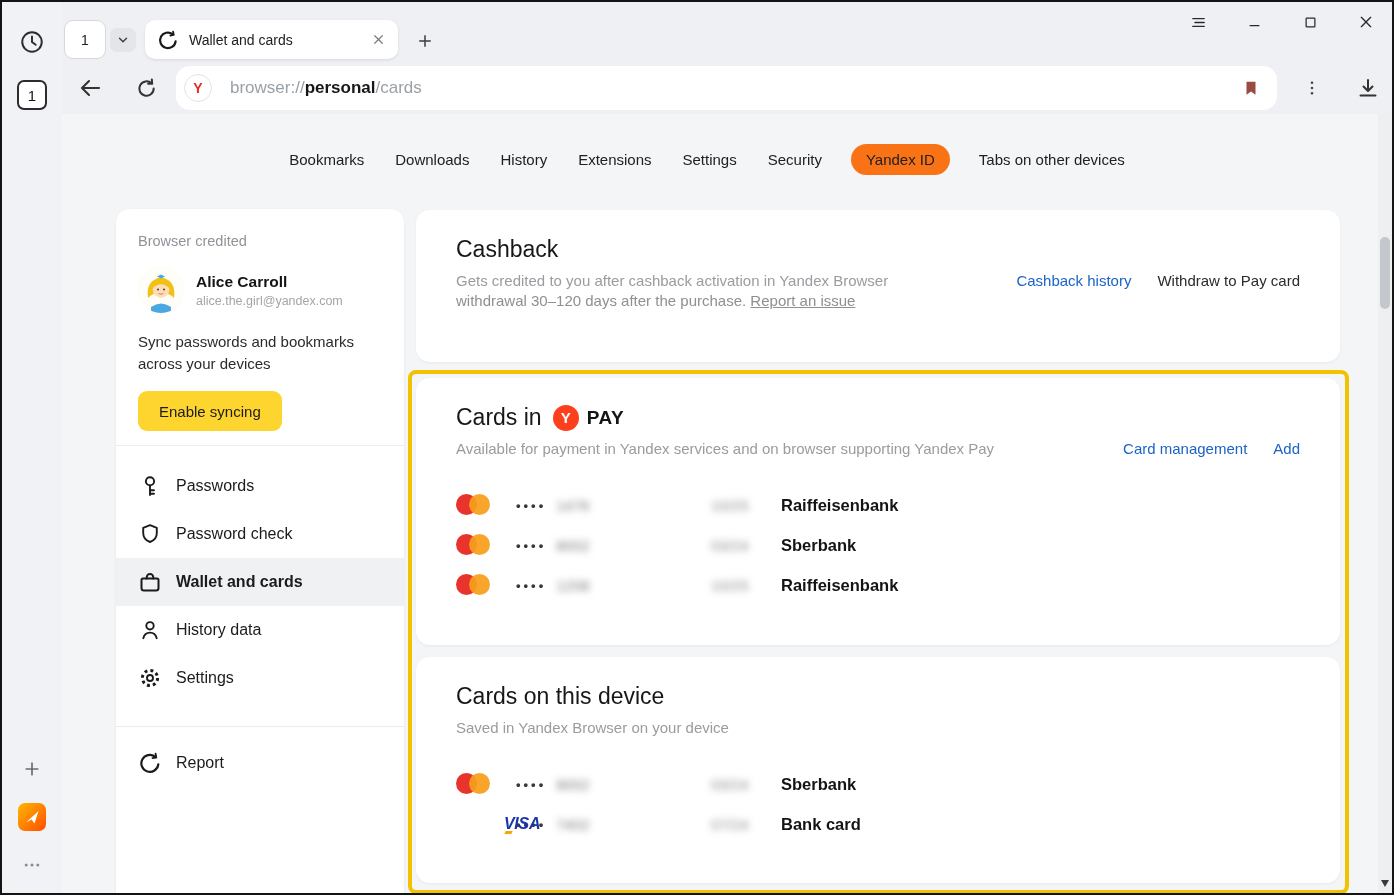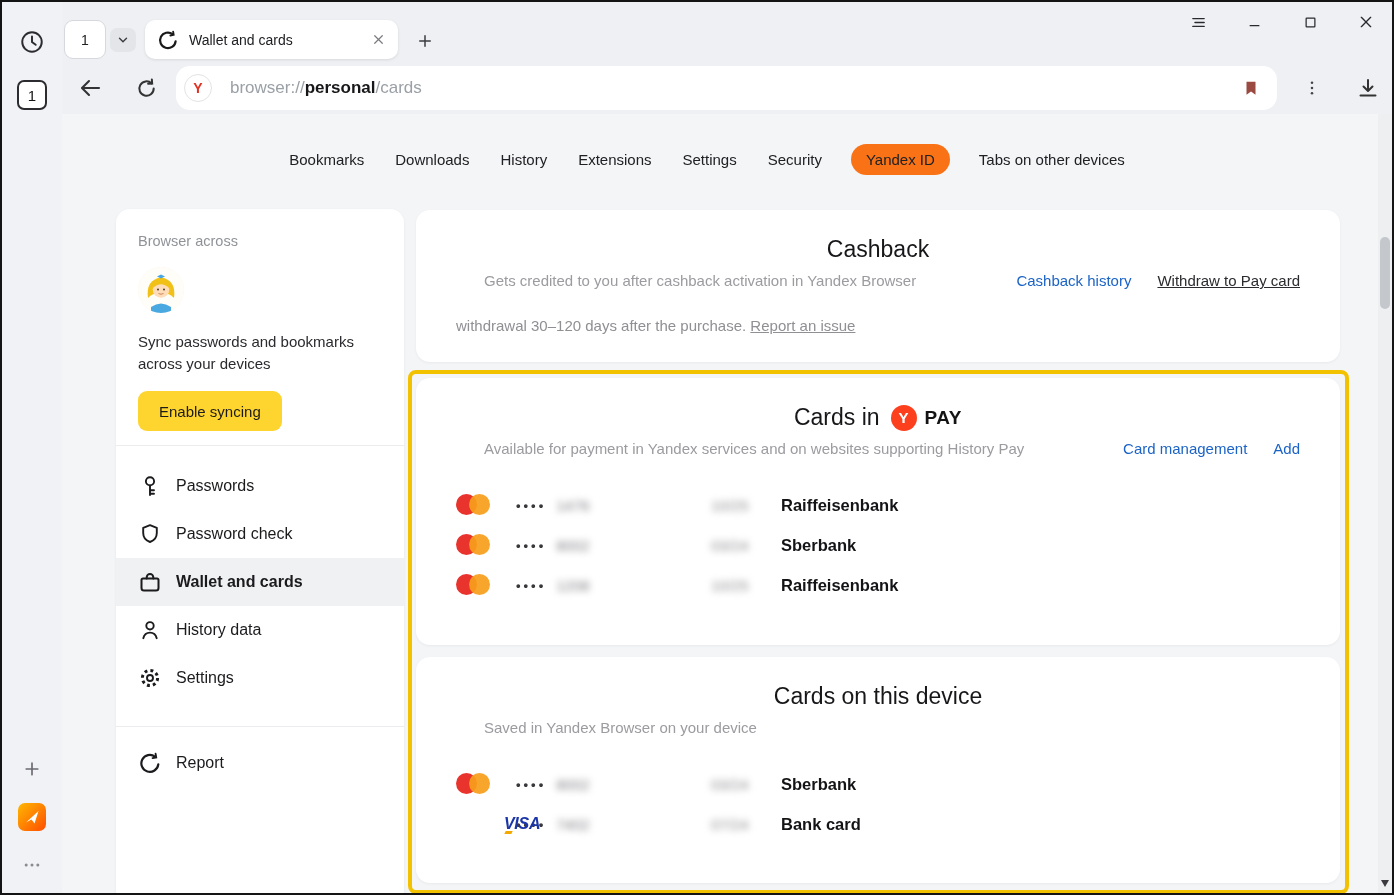--- a/index.html
+++ b/index.html
@@ -62,29 +62,29 @@
   .divider { border-top:1px solid #ececef; margin-top:14px; }
   .menu-list { padding:16px 0 24px 0; }
   .menu-item { height:48px; display:flex; align-items:center; gap:14px; padding:0 22px; font-size:16px; color:#1b1b1e; cursor:pointer; }
   .menu-item.active { background:#f0f1f3; font-weight:700; }
   .menu-icon { width:24px; height:24px; color:#1b1b1e; flex:none; }
   .account-block { padding:12px 0; }
 
   
   .main-col { position:absolute; left:354px; top:96px; width:924px; }
   .card { background:#fff; border-radius:14px; box-shadow:0 1px 3px rgba(0,0,0,.05); padding:26px 40px; }
-  .card-title-row { display:flex; align-items:center;justify-content:center; }
+  .card-title-row { display:flex; align-items:center; }
   .card-title { font-size:23px; font-weight:500; color:#17171a; }
-  .sub-row { display:flex; align-items:center; margin-top:9px;margin-left:28px; }
+  .sub-row { display:flex; align-items:center; margin-top:9px; }
   .card-sub { font-size:15px; color:#9b9ba0; }
   .link-group { margin-left:auto; display:flex; gap:26px; align-items:center; }
   .link { font-size:15px; color:#1b63c6; text-decoration:none; cursor:pointer; white-space:nowrap; }
-  .link.dark { color:#2b2b2f;text-decoration:underline; }
+  .link.dark { color:#2b2b2f; }
   .cashback-card { height:152px; }
-  .cashback-note { margin-top:28px; font-size:15px; color:#8f8f94; }
+  .cashback-note { margin-top:3px; font-size:15px; color:#8f8f94; }
   .note-link { color:#8f8f94; text-decoration:underline; cursor:pointer; }
 
   .pay-card { height:267px; margin-top:16px; }
   .device-card { height:226px; margin-top:12px; }
 
   .ypay-logo { display:inline-flex; align-items:center; gap:8px; margin-left:11px; }
   .ypay-circle { width:26px; height:26px; border-radius:50%; background:#fc3f1d; color:#fff; font-size:15px; font-weight:700; display:flex; align-items:center; justify-content:center; }
   .ypay-text { font-size:19px; font-weight:800; letter-spacing:.5px; color:#141414; }
 
   .rows { margin-top:28px; }
@@ -252,35 +252,39 @@
       <div class="nav-item">History</div>
       <div class="nav-item">Extensions</div>
       <div class="nav-item">Settings</div>
       <div class="nav-item">Security</div>
       <div class="nav-item active">Yandex ID</div>
       <div class="nav-item">Tabs on other devices</div>
     </div>
 
     <aside class="side-card">
       <div class="side-pad">
-        <div class="profile-label">Browser across</div>
+        <div class="profile-label">Browser credited</div>
         <div class="profile-row">
           <span class="avatar">
             <svg width="46" height="46" viewBox="0 0 46 46">
               <circle cx="23" cy="23" r="23" fill="#fffdf7"></circle>
               <path d="M33 40 Q23 33 13 40 L13 46 L33 46 Z" fill="#4aa8e0"></path>
               <path d="M10 31 Q7.5 13 23 10.5 Q38.5 13 36 31 Q31 25.5 23 26 Q15 25.5 10 31" fill="#f2c117"></path>
               <circle cx="23" cy="22.5" r="8.3" fill="#ffdcb8"></circle>
               <path d="M14.6 21 Q16 13 23 13 Q30 13 31.4 21 Q27 17.2 23 17.2 Q19 17.2 14.6 21" fill="#f2c117"></path>
               <circle cx="20" cy="22.5" r="1" fill="#4a3a2a"></circle>
               <circle cx="26" cy="22.5" r="1" fill="#4a3a2a"></circle>
               <path d="M20.5 26.5 Q23 28 25.5 26.5" stroke="#c97b5a" stroke-width=".9" fill="none"></path>
               <path d="M19 9.5 l4-2 4 2-4 2z" fill="#4aa8e0"></path>
             </svg>
           </span>
+          <span>
+            <div class="profile-name">Alice Carroll</div>
+            <div class="profile-email">alice.the.girl@yandex.com</div>
+          </span>
         </div>
         <div class="sync-text">Sync passwords and bookmarks across your devices</div>
         <button class="sync-btn">Enable syncing</button>
       </div>
       <div class="divider"></div>
       <div class="menu-list">
         <div class="menu-item">
           <span class="menu-icon">
             <svg width="24" height="24" viewBox="0 0 24 24" fill="none" stroke="currentColor" stroke-width="1.9" stroke-linecap="round">
                 <circle cx="12" cy="7.3" r="4.1"></circle>
@@ -360,21 +364,21 @@
 
       <section class="card pay-card">
         <div class="card-title-row">
           <span class="card-title">Cards in</span>
           <span class="ypay-logo">
             <span class="ypay-circle">Y</span>
             <span class="ypay-text">PAY</span>
           </span>
         </div>
         <div class="sub-row">
-          <span class="card-sub">Available for payment in Yandex services and on websites supporting History Pay</span>
+          <span class="card-sub">Available for payment in Yandex services and on browser supporting Yandex Pay</span>
           <span class="link-group">
             <a class="link">Card management</a>
             <a class="link">Add</a>
           </span>
         </div>
         <div class="rows">
           <div class="card-row">
             <span class="col-icon">
                 <span class="mc">
                   <i class="c1"></i>

